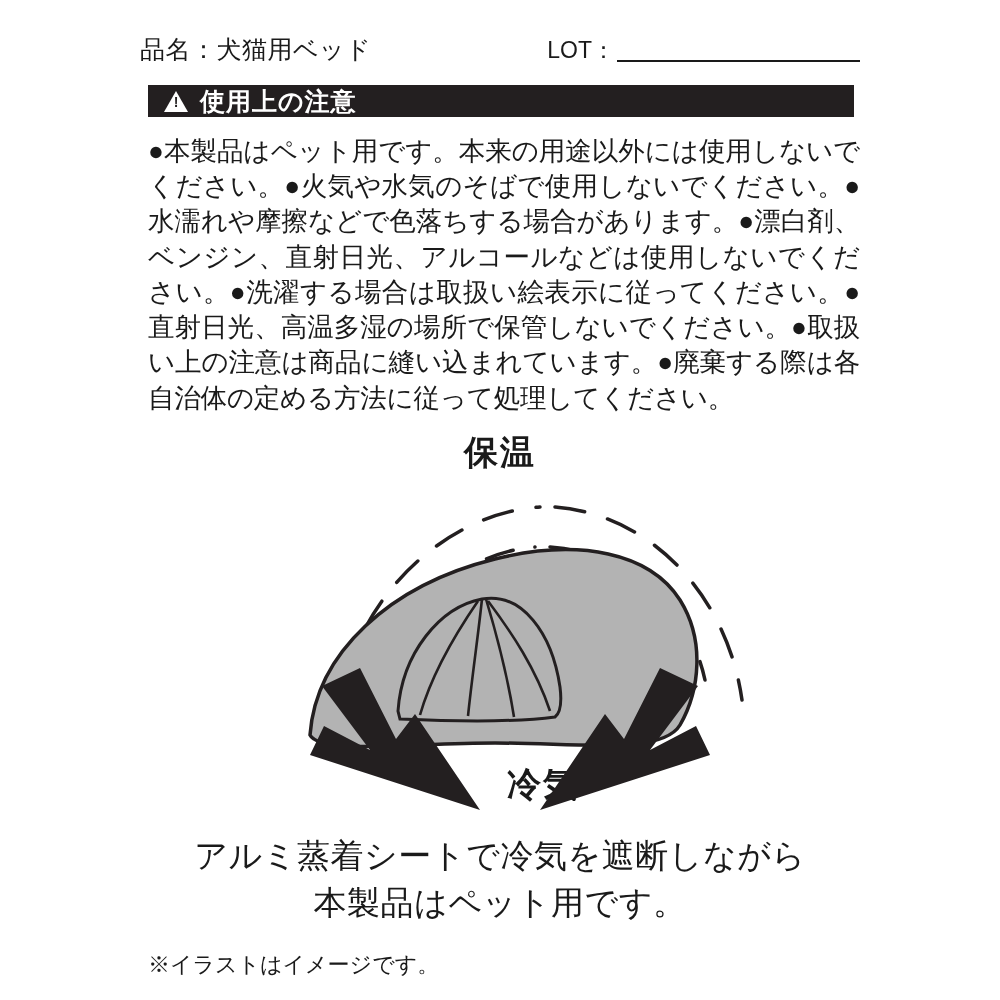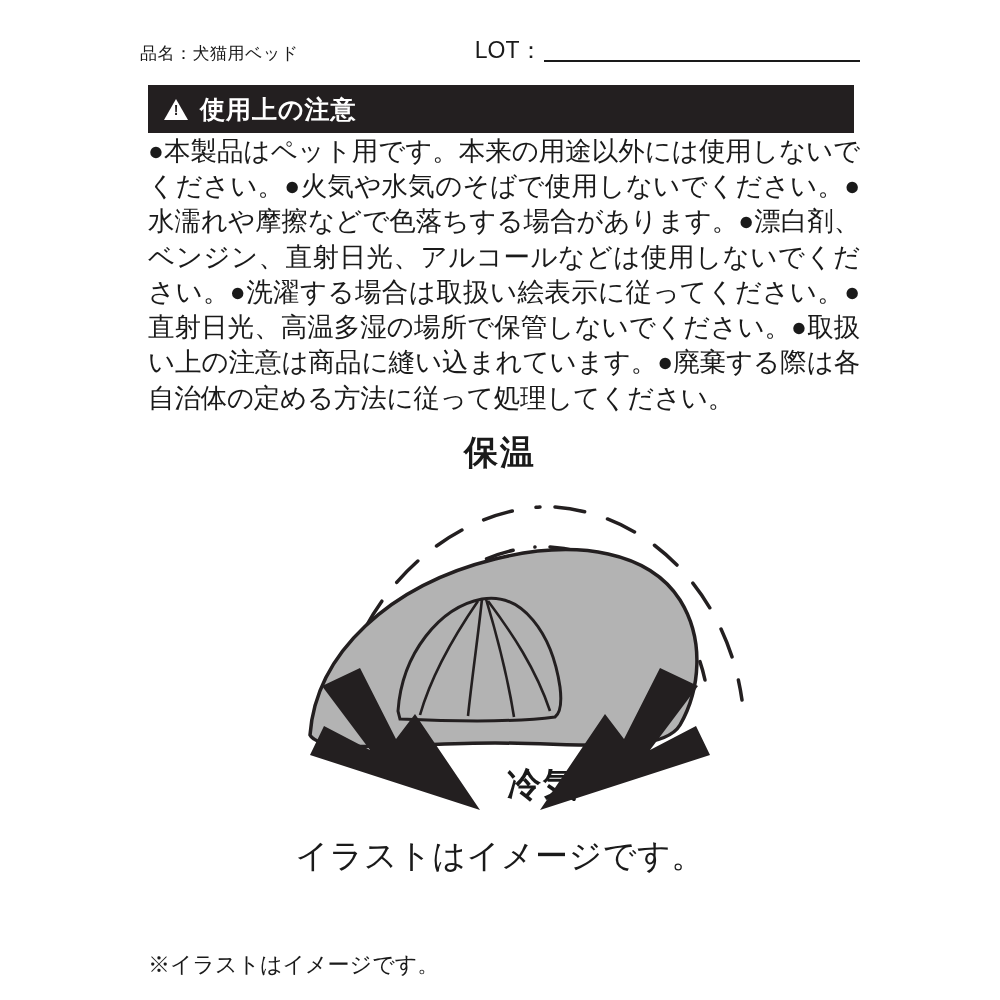--- a/index.html
+++ b/index.html
@@ -27,21 +27,21 @@
   .header-row {
     position: absolute;
     left: 140px;
     top: 20px;
     width: 720px;
     height: 48px;
     display: flex;
     align-items: flex-end;
   }
   .product-name {
-    font-size: 17px;
+    font-size: 25px;
     letter-spacing: 0.5px;
     white-space: nowrap;
     line-height: 1;
     padding-bottom: 6px;
   }
   .lot-wrap {
     display: flex;
     align-items: flex-end;
     margin-left: 148px;
     flex: 1;
@@ -60,21 +60,21 @@
     margin-left: 2px;
     margin-bottom: 6px;
   }
 
   
   .caution-bar {
     position: absolute;
     left: 148px;
     top: 85px;
     width: 706px;
-    height: 48px;
+    height: 32px;
     background: #231f20;
     display: flex;
     align-items: center;
     padding-left: 16px;
     box-sizing: border-box;
   }
   .warn-triangle {
     width: 0; height: 0;
     border-left: 12px solid transparent;
     border-right: 12px solid transparent;
@@ -215,18 +215,19 @@
       </g>
 
       <g fill="#231f20">
         <path d="M230 385 L60 330 L74 301 L120 325 L72 261 L110 243 L146 314 L165 289 Z"></path>
         <path d="M290 385 L460 330 L446 301 L400 325 L448 261 L410 243 L374 314 L355 289 Z"></path>
       </g>
     </svg>
   </div>
 
   <div class="tagline">
-    <div>イラストはイメージです。</div>
+    <div>アルミ蒸着シートで冷気を遮断しながら</div>
+    <div>本製品はペット用です。</div>
   </div>
 
   <div class="note">※イラストはイメージです。</div>
 
 </div>
 
 </body></html>

